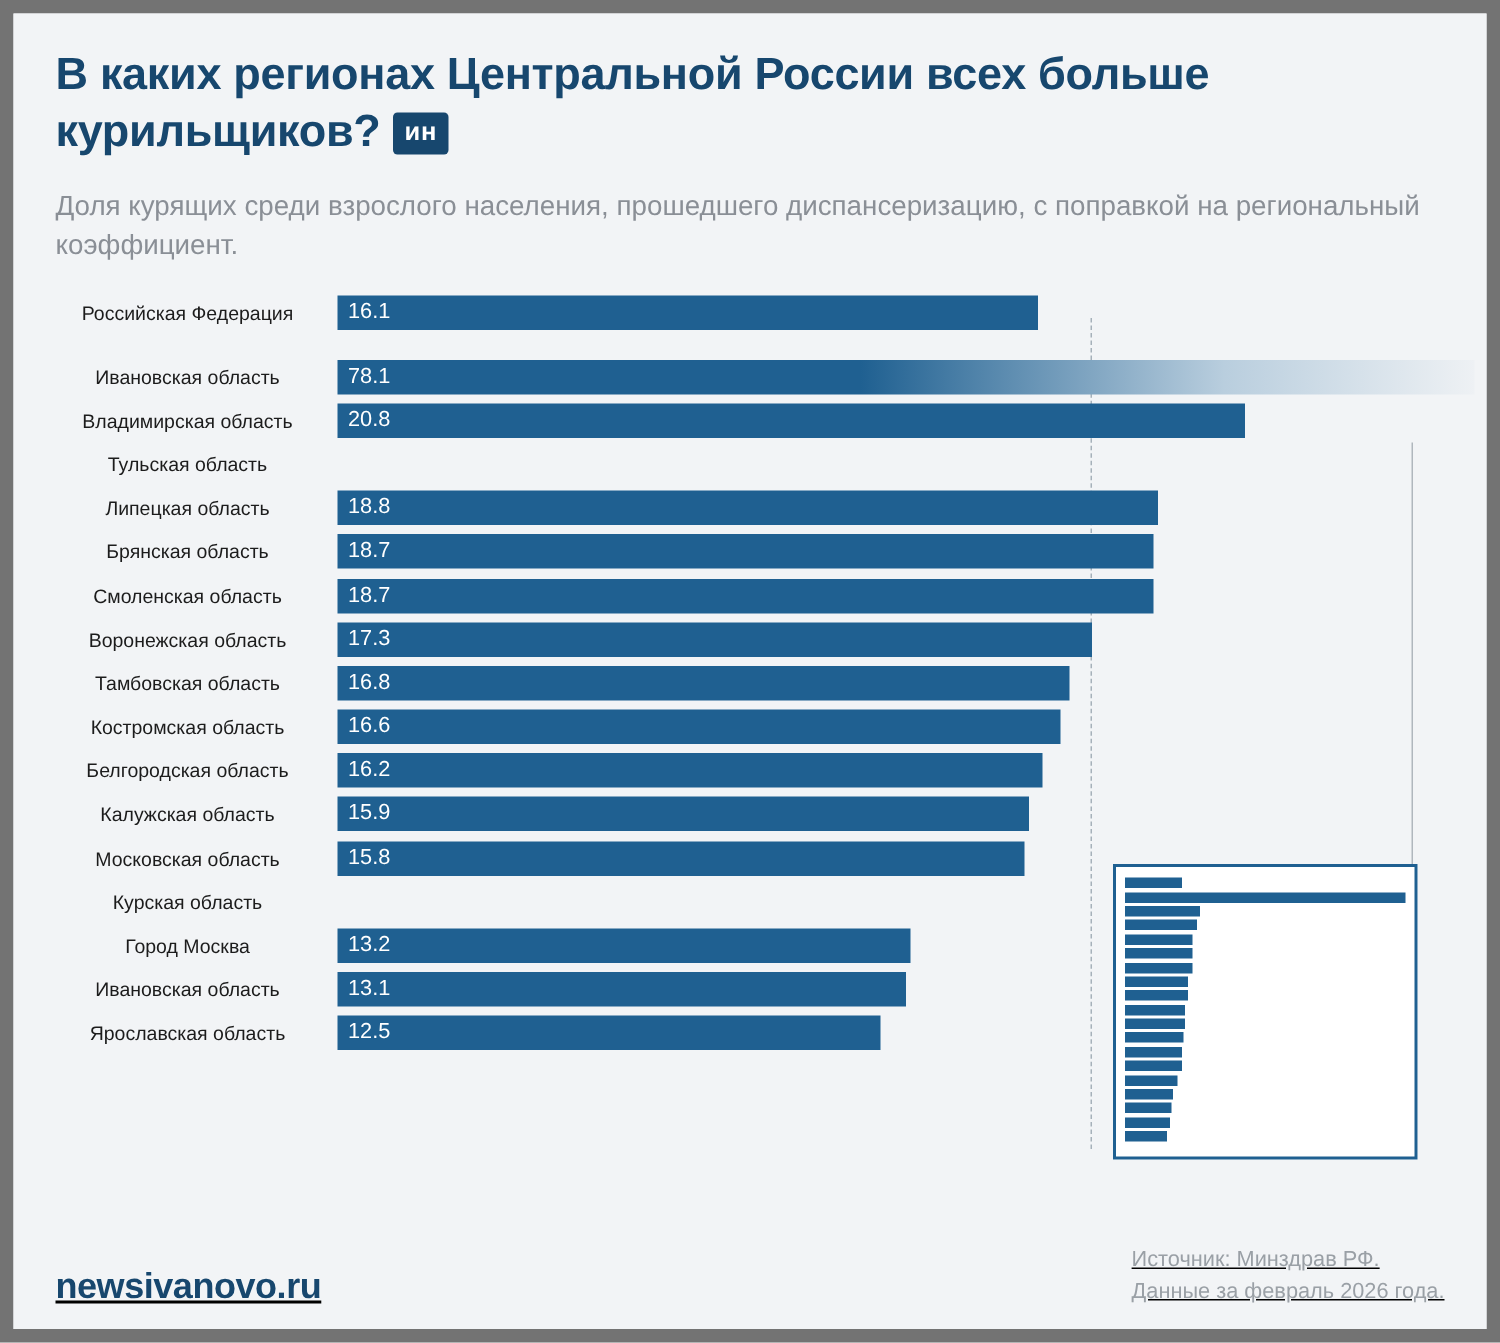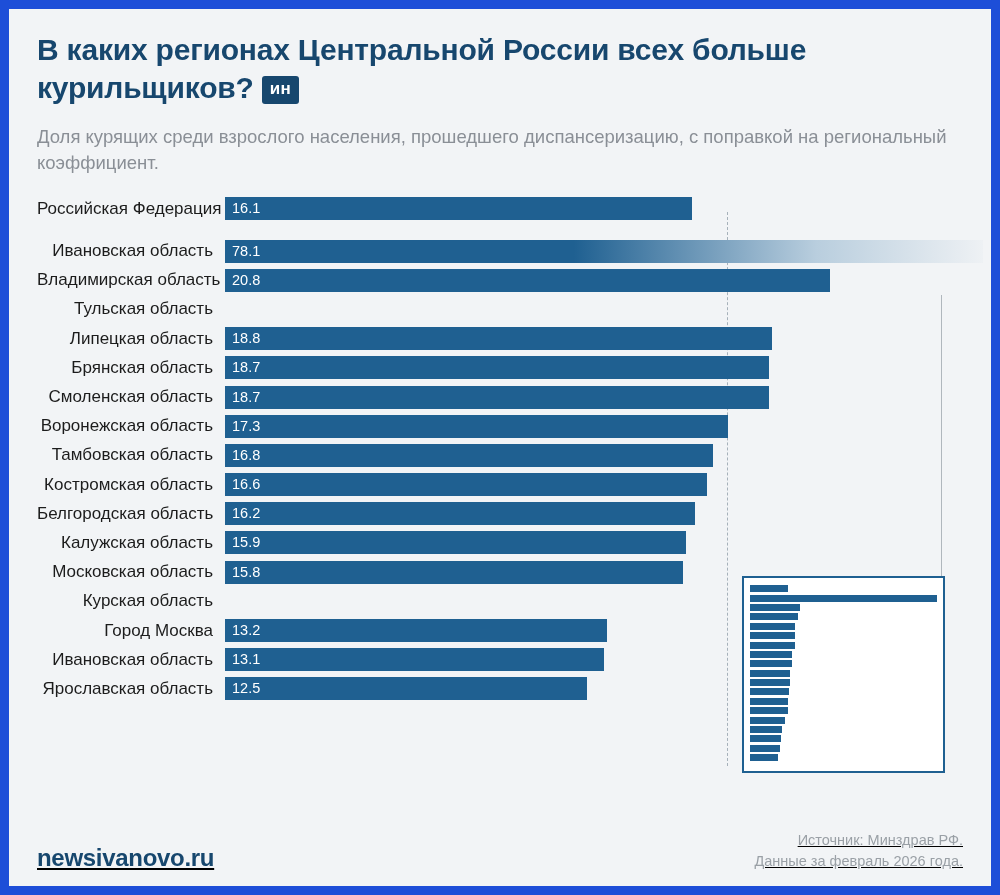--- a/index.html
+++ b/index.html
@@ -11,21 +11,21 @@
     width: 1000px;
     height: 895px;
     font-family: "Liberation Sans", sans-serif;
     overflow: hidden;
   }
   .poster {
     position: relative;
     width: 1000px;
     height: 895px;
     box-sizing: border-box;
-    border: 9px solid #1d4ed8;
+    border: 9px solid #737373;
     background: #f2f4f6;
   }
   .inner {
     position: relative;
     width: 100%;
     height: 100%;
     box-sizing: border-box;
     padding: 22px 28px 10px 28px;
     background: #f2f4f6;
   }
@@ -65,23 +65,23 @@
     position: relative;
     height: 29.2px;
     display: flex;
     align-items: center;
   }
   .row.gap {
     margin-top: 13px;
   }
   .label {
     width: 188px;
-    text-align: right;
+    text-align: center;
     padding-right: 12px;
-    font-size: 17px;
+    font-size: 13px;
     color: #1c1c1c;
     white-space: nowrap;
     box-sizing: border-box;
   }
   .bar-wrap {
     position: relative;
     flex: 1;
     height: 23px;
   }
   .bar {
@@ -148,21 +148,20 @@
     justify-content: space-between;
     text-decoration: underline;
   }
   .site {
     font-size: 24px;
     font-weight: bold;
     color: #17476e;
     letter-spacing: -0.3px;
   }
   .source {
-    text-align: right;
     font-size: 14.5px;
     color: #9aa0a6;
     line-height: 1.45;
   }
 </style>
 </head>
 <body>
 
 <div class="poster">
   <div class="inner">

